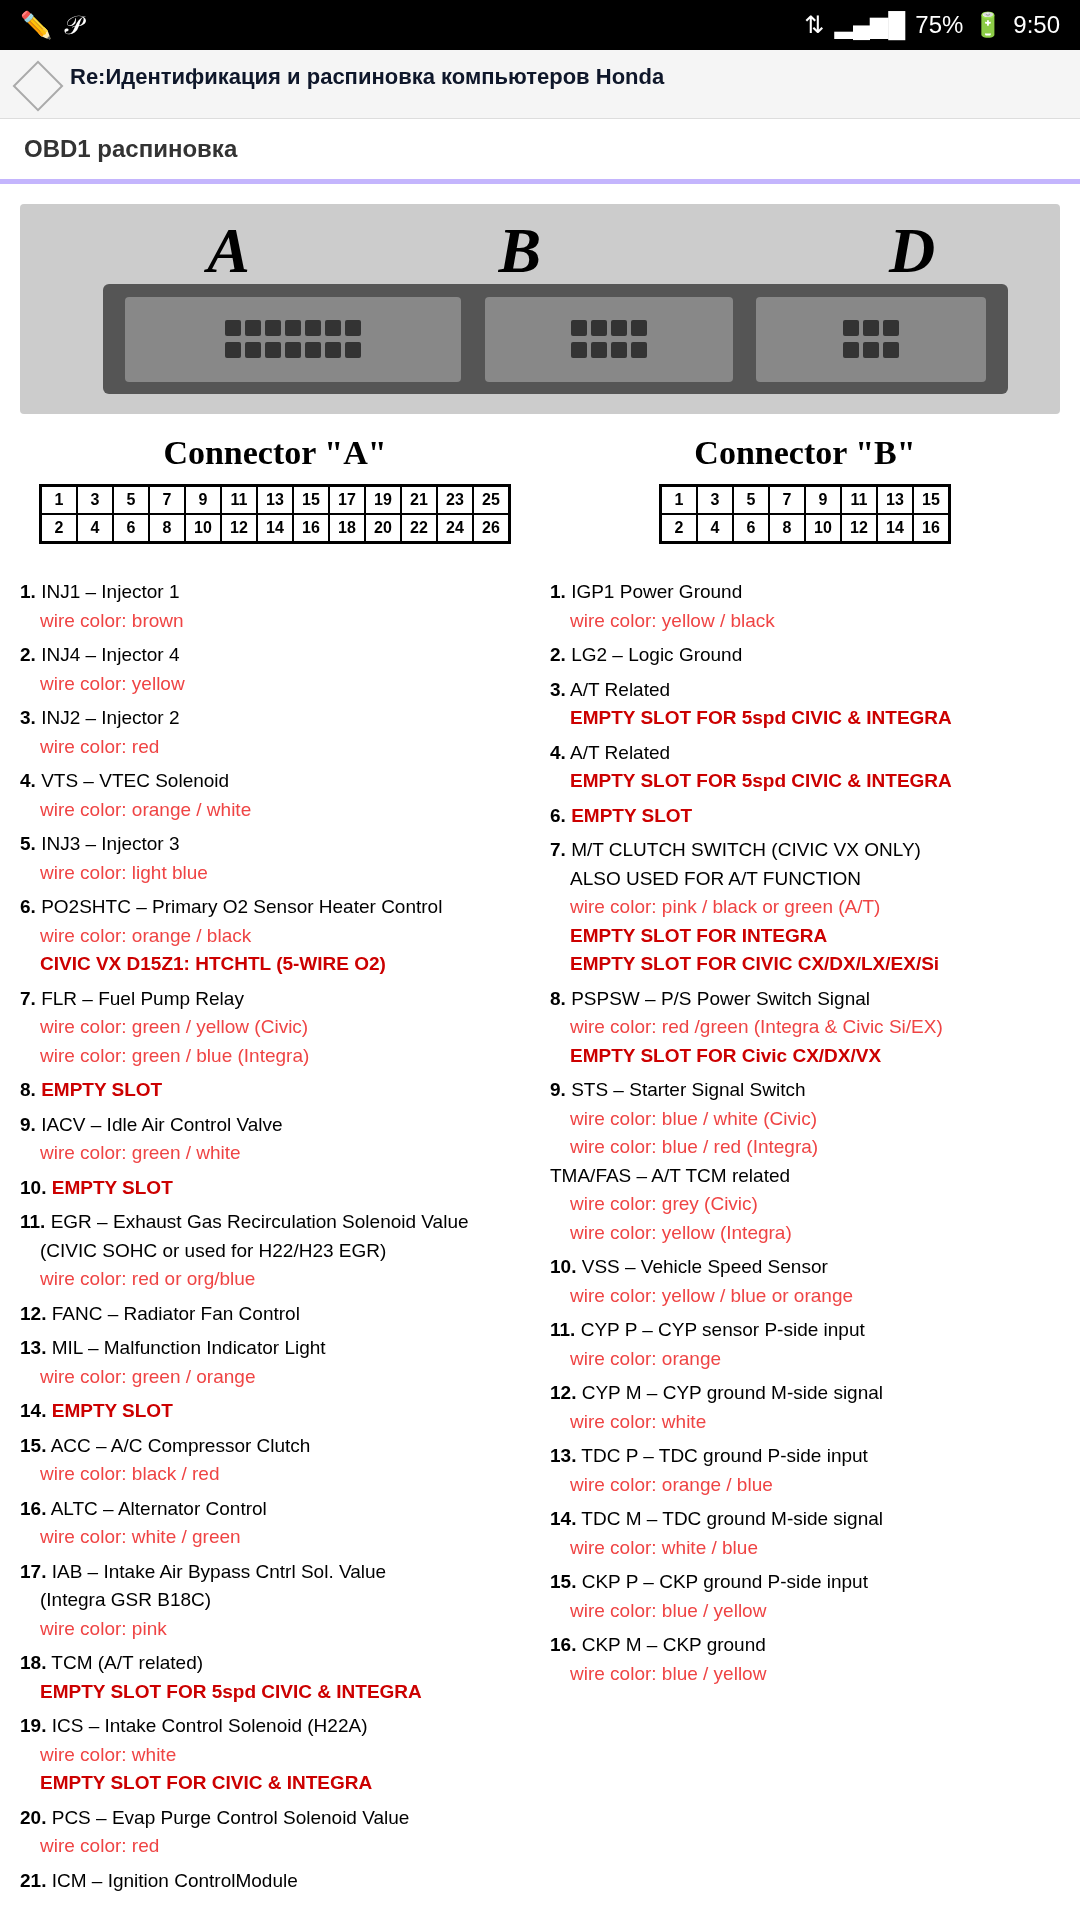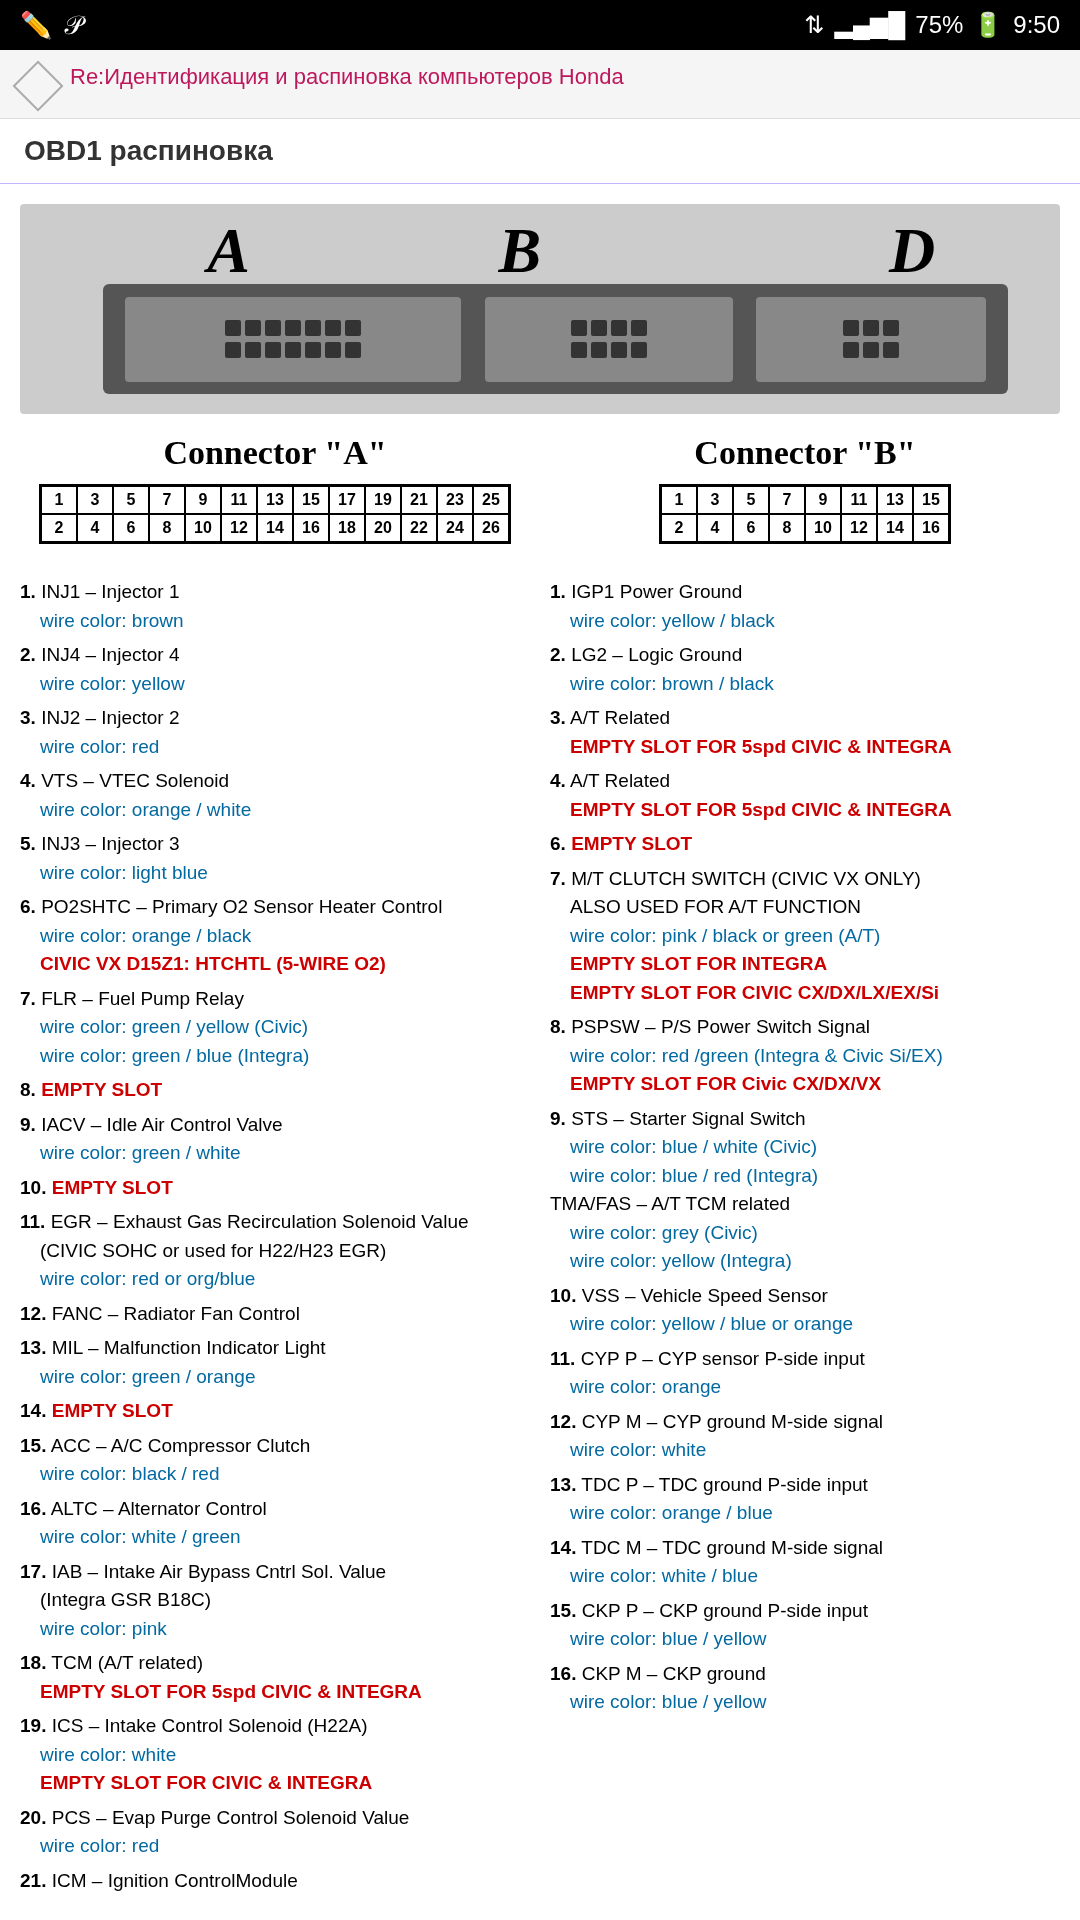--- a/index.html
+++ b/index.html
@@ -29,28 +29,28 @@
       align-items: flex-start;
       gap: 14px;
     }
     .forum-icon {
       width: 36px; height: 36px;
       border: 2px solid #aaa;
       transform: rotate(45deg);
       margin-top: 4px;
       flex-shrink: 0;
     }
-    .forum-title { font-size: 22px; font-weight: normal; color: #be185d; }
+    .forum-title { font-size: 22px; font-weight: bold; color: #0f172a; }
     .forum-subtitle { font-size: 18px; color: #777; }
 
     
     .page-title-bar {
       padding: 16px 24px;
-      border-bottom: 1px solid #c4b5fd;
-      font-size: 28px;
+      border-bottom: 5px solid #c4b5fd;
+      font-size: 24px;
       color: #333;
     }
     .page-title-bar span { font-weight: bold; }
 
     
     .content { padding: 10px 20px 40px 20px; }
 
     
     .connector-image {
       background: #ccc;
@@ -141,21 +141,21 @@
       display: flex;
       align-items: center;
       justify-content: center;
       font-size: 16px;
       font-weight: bold;
     }
 
     
     .pin-list { font-size: 19px; line-height: 1.5; }
     .pin-entry { margin-bottom: 6px; }
-    .pin-entry .wire-color { color: #0369a1; font-style: normal; padding-left: 20px; display: block; }
+    .pin-entry .wire-color { color: #ef4444; font-style: normal; padding-left: 20px; display: block; }
     .pin-entry .note-text { color: #c00; font-weight: bold; padding-left: 20px; display: block; }
 
     .pin-grid-wrapper { display: flex; justify-content: center; margin-bottom: 16px; }
   </style>
 </head>
 <body>
 
 <div class="status-bar">
   <div class="status-left">
     <span style="font-size:26px;">✏️</span>
@@ -321,21 +321,21 @@
               <div class="pin-cell">8</div>
               <div class="pin-cell">10</div>
               <div class="pin-cell">12</div>
               <div class="pin-cell">14</div>
               <div class="pin-cell">16</div>
             </div>
         </div>
       </div>
       <div class="pin-list" id="connector-b-list">
           <div class="pin-entry"><span style="font-weight:bold;">1.</span> <span>IGP1 Power Ground</span><span class="wire-color">wire color: yellow / black</span></div>
-          <div class="pin-entry"><span style="font-weight:bold;">2.</span> <span>LG2 – Logic Ground</span><span class="wire-color">wire color: brown / black</span></div>
+          <div class="pin-entry"><span style="font-weight:bold;">2.</span> <span>LG2 – Logic Ground</span></div>
           <div class="pin-entry"><span style="font-weight:bold;">3.</span> <span>A/T Related</span><span class="note-text">EMPTY SLOT FOR 5spd CIVIC &amp; INTEGRA</span></div>
           <div class="pin-entry"><span style="font-weight:bold;">4.</span> <span>A/T Related</span><span class="note-text">EMPTY SLOT FOR 5spd CIVIC &amp; INTEGRA</span></div>
           <div class="pin-entry"><span style="font-weight:bold;">6.</span> <span style="color:#c00; font-weight:bold;">EMPTY SLOT</span></div>
           <div class="pin-entry"><span style="font-weight:bold;">7.</span> <span>M/T CLUTCH SWITCH (CIVIC VX ONLY)</span><span style="display:block; padding-left:20px;">ALSO USED FOR A/T FUNCTION</span><span class="wire-color">wire color: pink / black or green (A/T)</span><span class="note-text">EMPTY SLOT FOR INTEGRA</span><span class="note-text">EMPTY SLOT FOR CIVIC CX/DX/LX/EX/Si</span></div>
           <div class="pin-entry"><span style="font-weight:bold;">8.</span> <span>PSPSW – P/S Power Switch Signal</span><span class="wire-color">wire color: red /green (Integra &amp; Civic Si/EX)</span><span class="note-text">EMPTY SLOT FOR Civic CX/DX/VX</span></div>
           <div class="pin-entry"><span style="font-weight:bold;">9.</span> <span>STS – Starter Signal Switch</span><span class="wire-color">wire color: blue / white (Civic)</span><span class="wire-color">wire color: blue / red (Integra)</span><span style="display:block; padding-left:0;">TMA/FAS – A/T TCM related</span><span class="wire-color">wire color: grey (Civic)</span><span class="wire-color">wire color: yellow (Integra)</span></div>
           <div class="pin-entry"><span style="font-weight:bold;">10.</span> <span>VSS – Vehicle Speed Sensor</span><span class="wire-color">wire color: yellow / blue or orange</span></div>
           <div class="pin-entry"><span style="font-weight:bold;">11.</span> <span>CYP P – CYP sensor P-side input</span><span class="wire-color">wire color: orange</span></div>
           <div class="pin-entry"><span style="font-weight:bold;">12.</span> <span>CYP M – CYP ground M-side signal</span><span class="wire-color">wire color: white</span></div>
           <div class="pin-entry"><span style="font-weight:bold;">13.</span> <span>TDC P – TDC ground P-side input</span><span class="wire-color">wire color: orange / blue</span></div>

